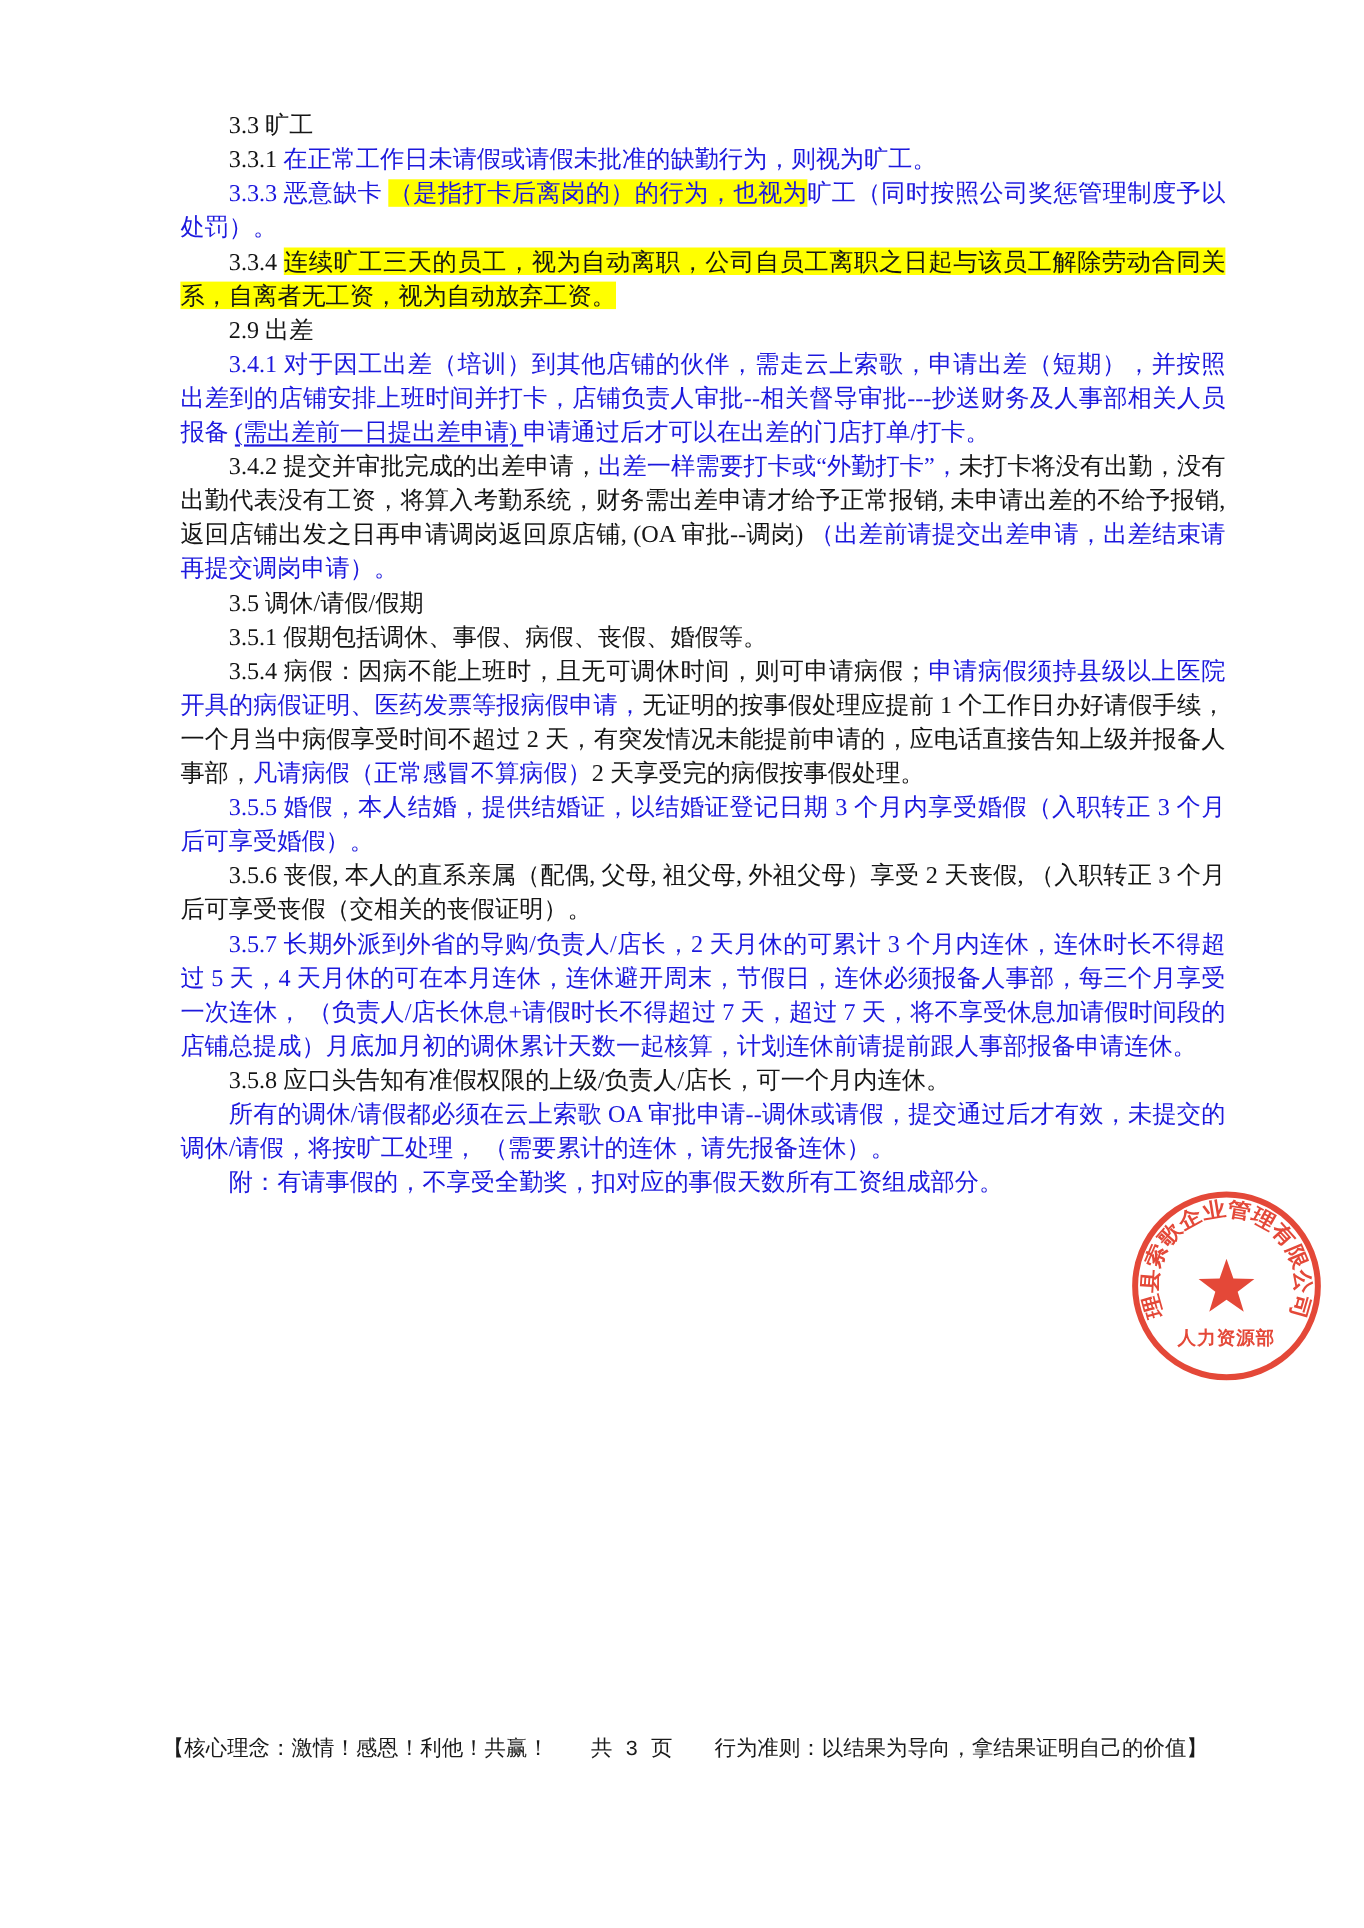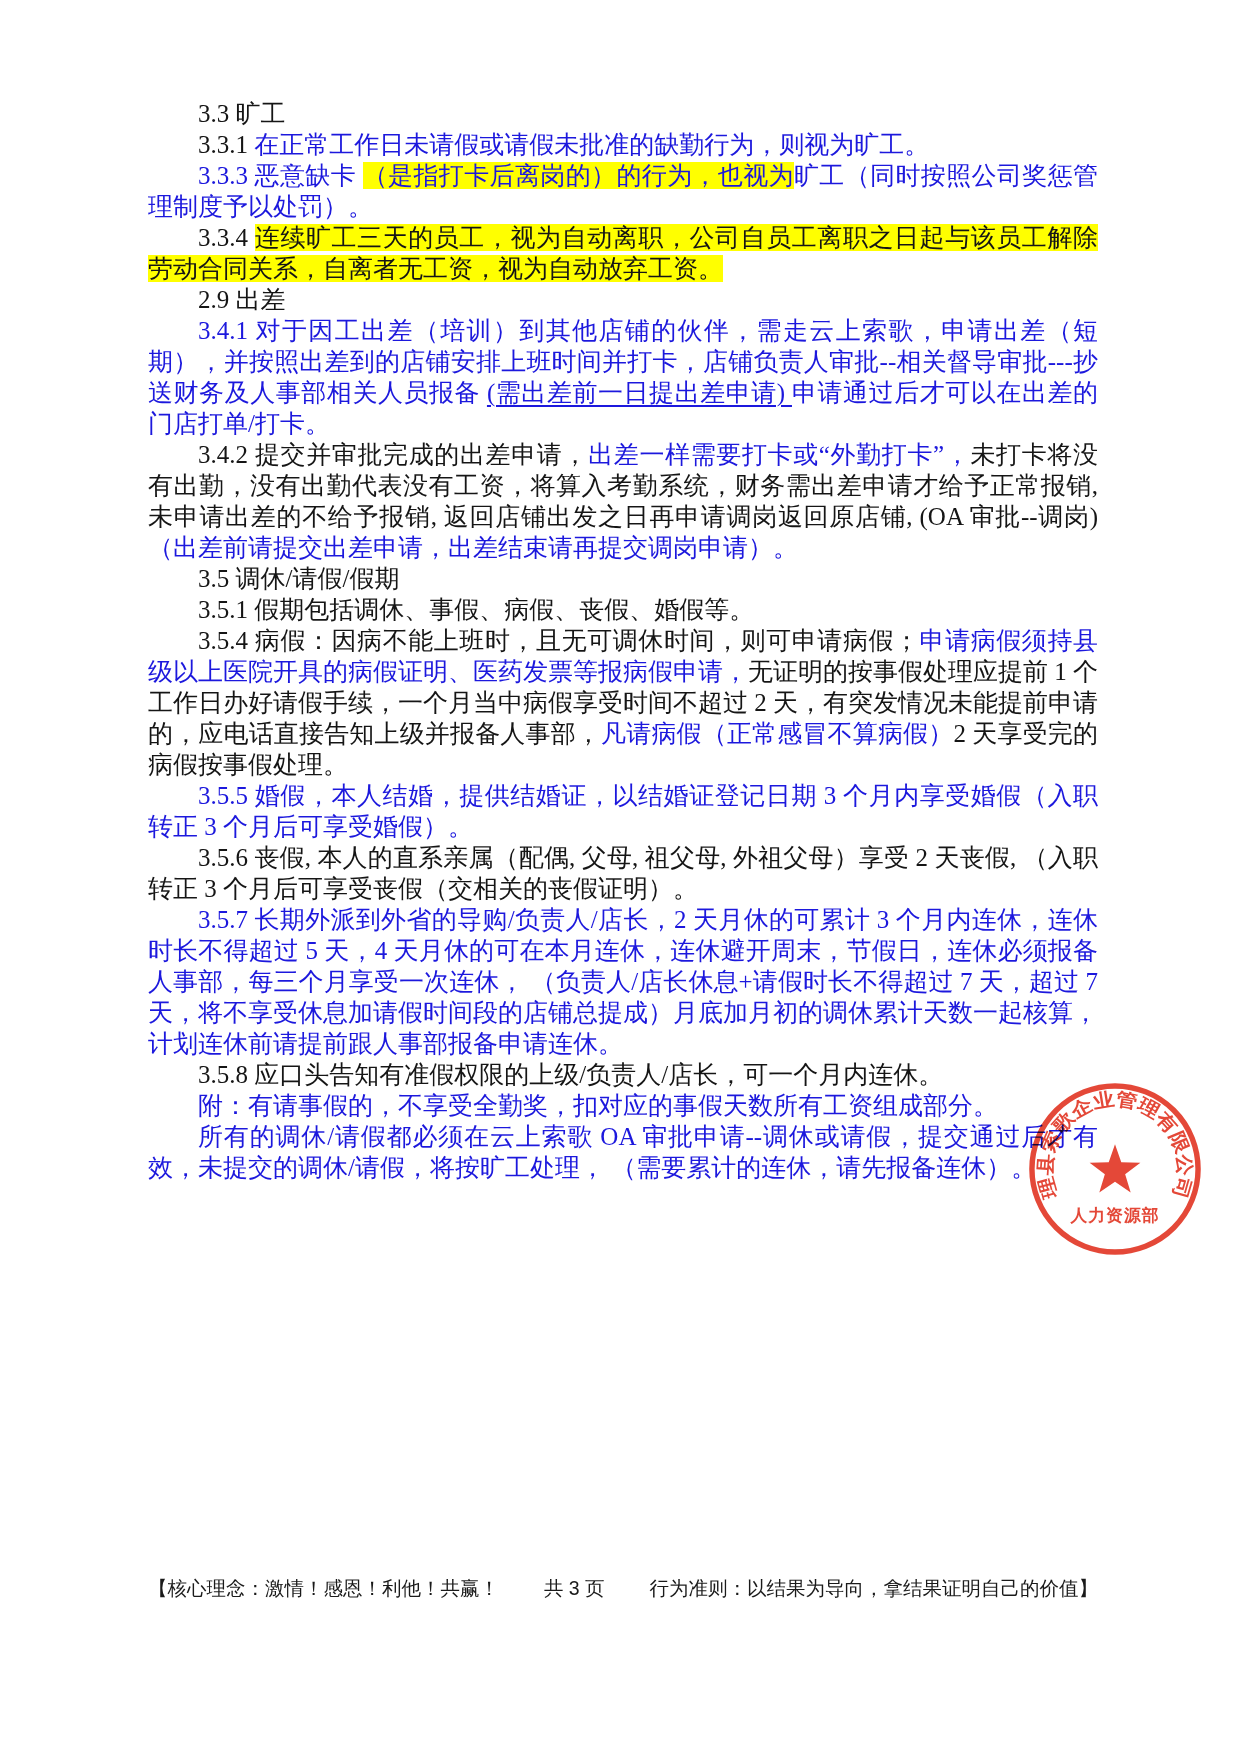--- a/index.html
+++ b/index.html
@@ -12,41 +12,41 @@
   .page{
     position:relative;
     width:1240px;
     height:1753px;
     background:#ffffff;
     overflow:hidden;
     font-family:"Liberation Serif","DejaVu Serif",serif;
   }
   .doc-body{
     position:absolute;
-    left:148px;
+    left:164px;
     top:98px;
     width:950px;
-    font-size:25px;
+    font-size:22px;
     line-height:31px;
     color:var(--ink);
     text-align:justify;
   }
   .para{margin:0;text-indent:2em;}
   .seg-blue{color:var(--blue);}
   .seg-hl{background:var(--yellow);}
   .seg-ul{text-decoration:underline;text-decoration-thickness:2px;text-underline-offset:4px;}
   .footer{
     position:absolute;
     left:148px;
     top:1575px;
     width:950px;
     display:flex;
     justify-content:space-between;
     align-items:baseline;
-    font-family:Liberation Sans, sans-serif;
+    font-family:Liberation Mono, monospace;
     font-size:19.5px;
     color:#1a1a1a;
     white-space:nowrap;
   }
   .stamp{
     position:absolute;
     left:1026px;
     top:1080px;
     width:178px;
     height:178px;
@@ -72,22 +72,22 @@
       <p class="para"><span class="">2.9 出差</span></p>
       <p class="para"><span class="seg-blue">3.4.1 对于因工出差（培训）到其他店铺的伙伴，需走云上索歌，申请出差（短期），并按照出差到的店铺安排上班时间并打卡，店铺负责人审批--相关督导审批---抄送财务及人事部相关人员报备 </span><span class="seg-blue seg-ul">(需出差前一日提出差申请) </span><span class="seg-blue">申请通过后才可以在出差的门店打单/打卡。</span></p>
       <p class="para"><span class="">3.4.2 提交并审批完成的出差申请，</span><span class="seg-blue">出差一样需要打卡或“外勤打卡”，</span><span class="">未打卡将没有出勤，没有出勤代表没有工资，将算入考勤系统，财务需出差申请才给予正常报销, 未申请出差的不给予报销, 返回店铺出发之日再申请调岗返回原店铺, (OA 审批--调岗)  </span><span class="seg-blue">（出差前请提交出差申请，出差结束请再提交调岗申请）。</span></p>
       <p class="para"><span class="">3.5 调休/请假/假期</span></p>
       <p class="para"><span class="">3.5.1 假期包括调休、事假、病假、丧假、婚假等。</span></p>
       <p class="para"><span class="">3.5.4 病假：因病不能上班时，且无可调休时间，则可申请病假；</span><span class="seg-blue">申请病假须持县级以上医院开具的病假证明、医药发票等报病假申请，</span><span class="">无证明的按事假处理应提前 1 个工作日办好请假手续，一个月当中病假享受时间不超过 2 天，有突发情况未能提前申请的，应电话直接告知上级并报备人事部，</span><span class="seg-blue">凡请病假（正常感冒不算病假）</span><span class="">2 天享受完的病假按事假处理。</span></p>
       <p class="para"><span class="seg-blue">3.5.5 婚假，本人结婚，提供结婚证，以结婚证登记日期 3 个月内享受婚假（入职转正 3 个月后可享受婚假）。</span></p>
       <p class="para"><span class="">3.5.6 丧假, 本人的直系亲属（配偶, 父母, 祖父母, 外祖父母）享受 2 天丧假, （入职转正 3 个月后可享受丧假（交相关的丧假证明）。</span></p>
       <p class="para"><span class="seg-blue">3.5.7 长期外派到外省的导购/负责人/店长，2 天月休的可累计 3 个月内连休，连休时长不得超过 5 天，4 天月休的可在本月连休，连休避开周末，节假日，连休必须报备人事部，每三个月享受一次连休， （负责人/店长休息+请假时长不得超过 7 天，超过 7 天，将不享受休息加请假时间段的店铺总提成）月底加月初的调休累计天数一起核算，计划连休前请提前跟人事部报备申请连休。</span></p>
       <p class="para"><span class="">3.5.8 应口头告知有准假权限的上级/负责人/店长，可一个月内连休。</span></p>
+      <p class="para"><span class="seg-blue">所有的调休/请假都必须在云上索歌 OA 审批申请--调休或请假，提交通过后才有效，未提交的调休/请假，将按旷工处理， （需要累计的连休，请先报备连休）。</span></p>
       <p class="para"><span class="seg-blue">附：有请事假的，不享受全勤奖，扣对应的事假天数所有工资组成部分。</span></p>
-      <p class="para"><span class="seg-blue">所有的调休/请假都必须在云上索歌 OA 审批申请--调休或请假，提交通过后才有效，未提交的调休/请假，将按旷工处理， （需要累计的连休，请先报备连休）。</span></p>
     </div>
 
   <div class="stamp">
     <svg viewBox="0 0 180 180" xmlns="http://www.w3.org/2000/svg">
       <circle cx="90" cy="90" r="84" fill="none" stroke="var(--red)" stroke-width="5.5"></circle>
       <path id="seal-arc" d="M 32 117.1 A 64 64 0 1 1 148 117.1" fill="none"></path>
       <text font-size="19" fill="var(--red)">
         <textPath href="#seal-arc" startOffset="0" textLength="257" lengthAdjust="spacingAndGlyphs">理县索歌企业管理有限公司</textPath>
       </text>
       <polygon fill="var(--red)" points="90,65 96.35,83.26 115.68,83.66 100.27,95.34 105.87,113.84 90,102.8 74.13,113.84 79.73,95.34 64.32,83.66 83.65,83.26"></polygon>

